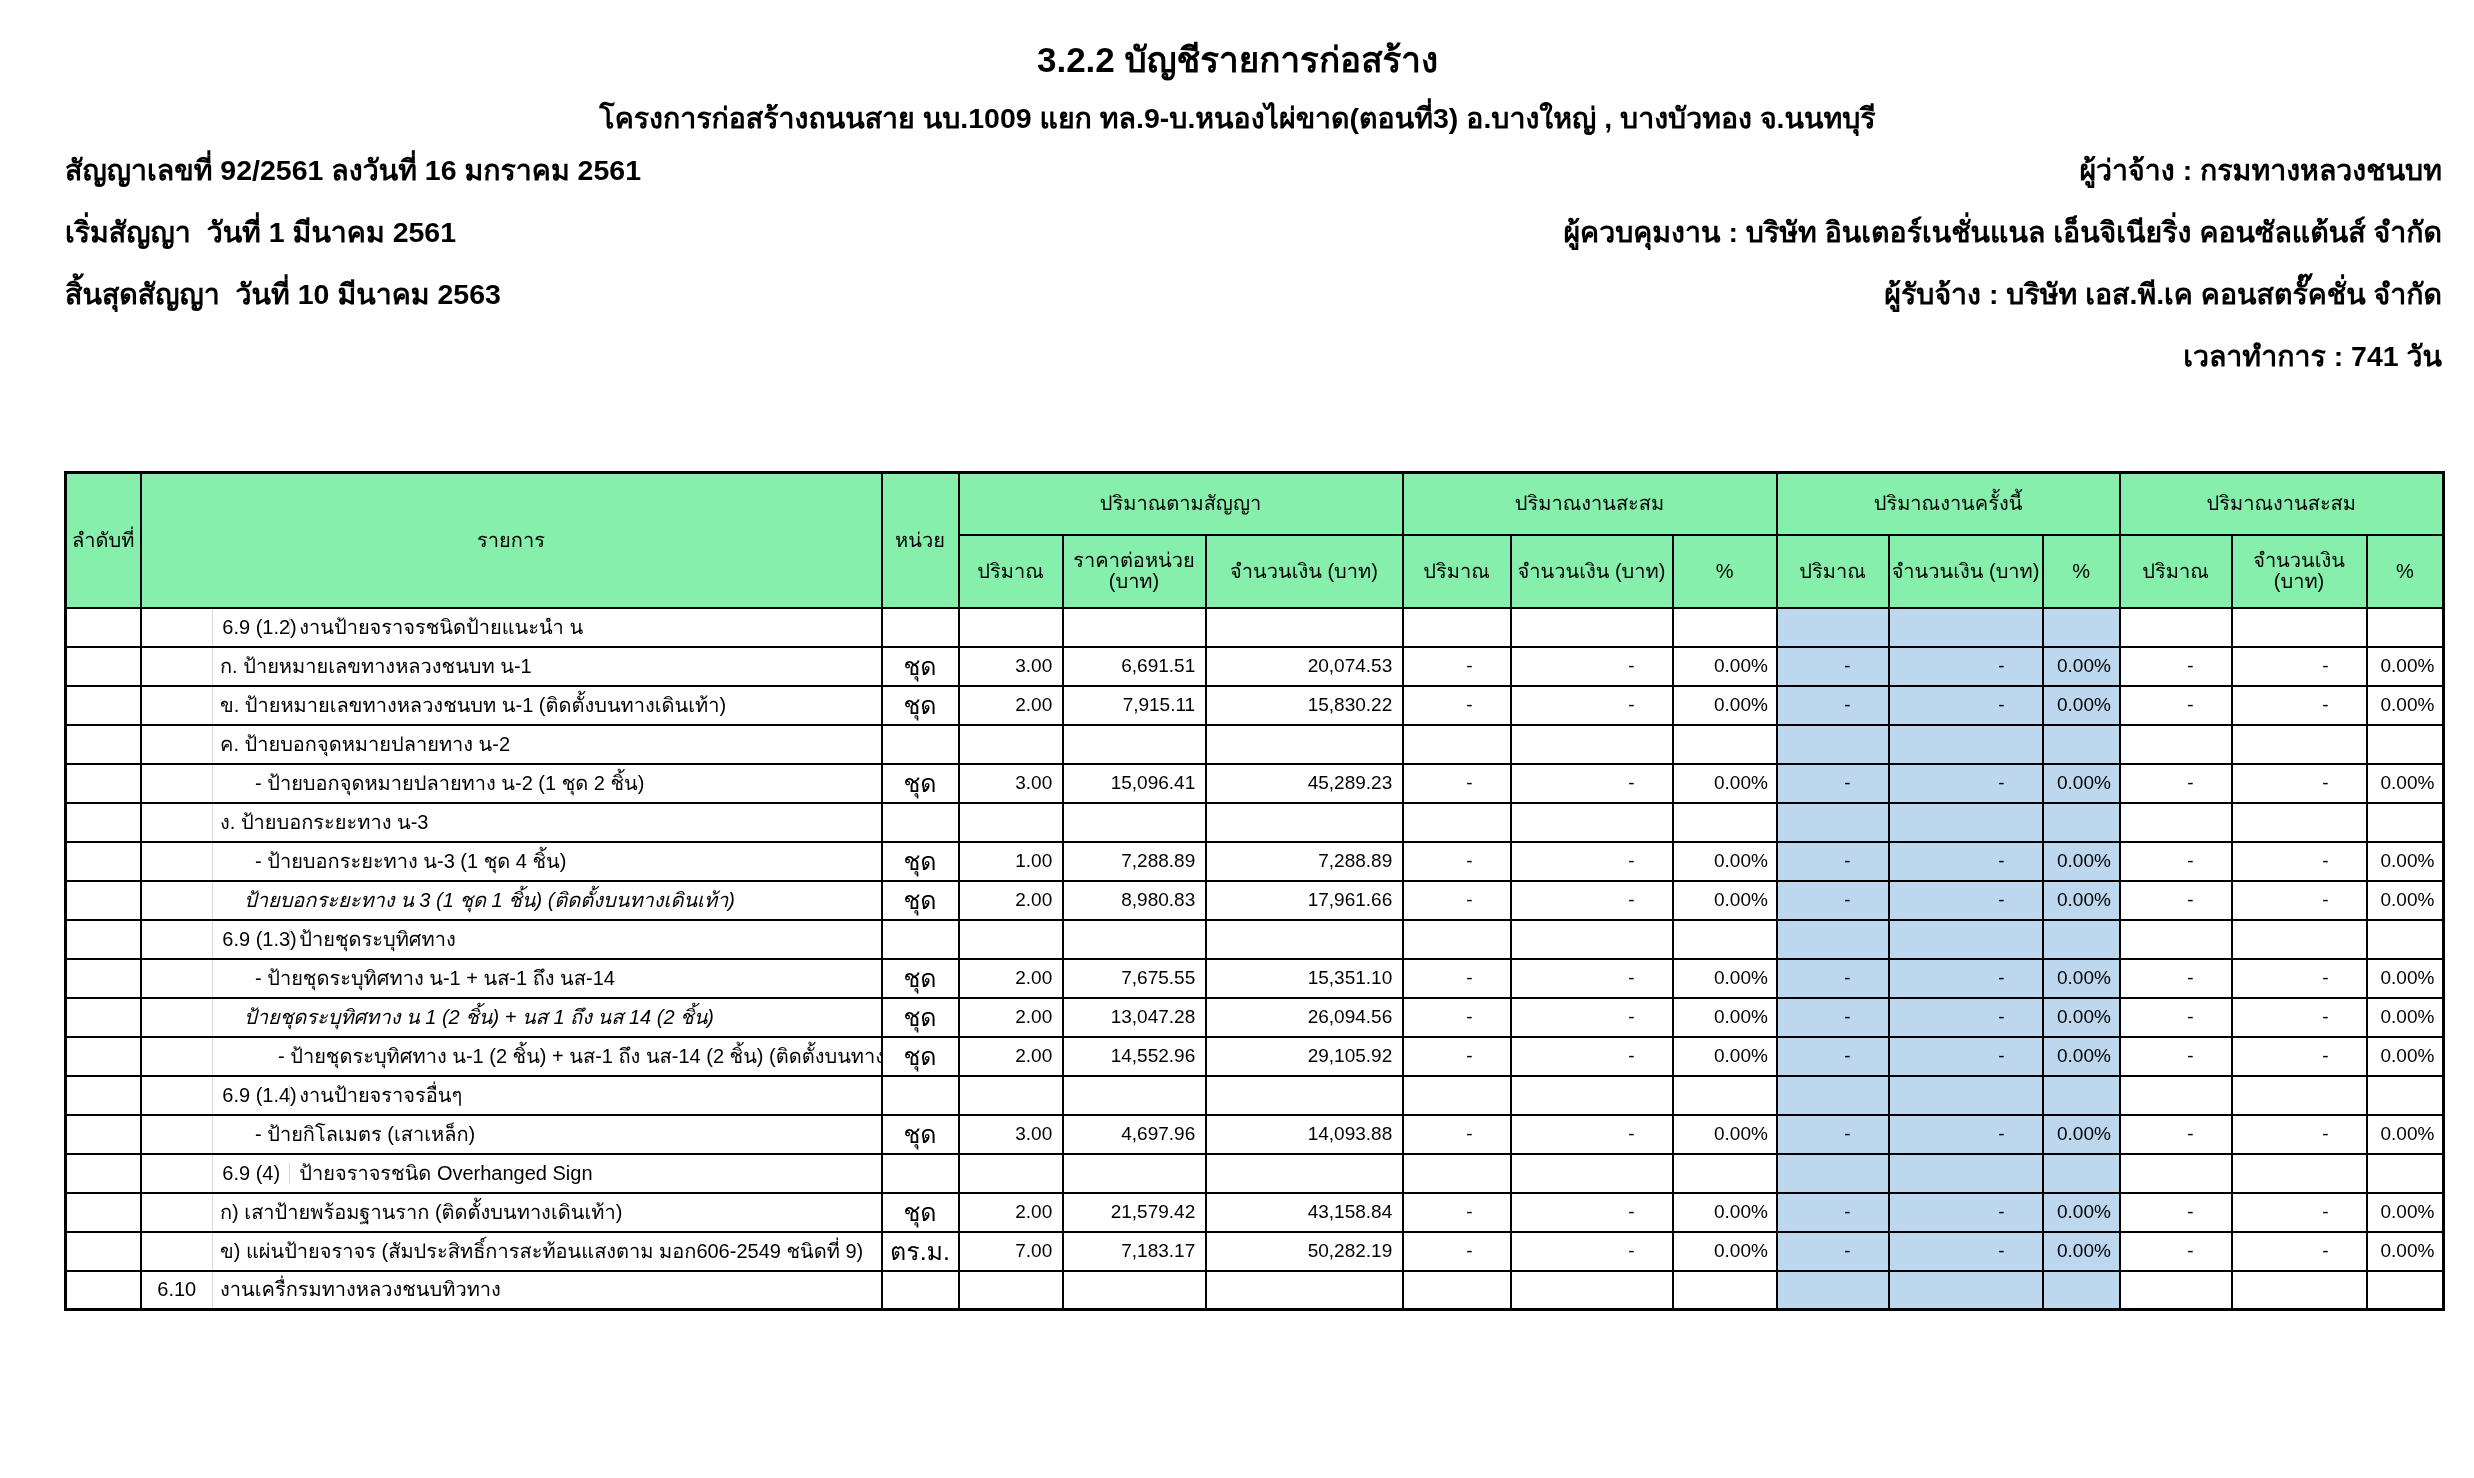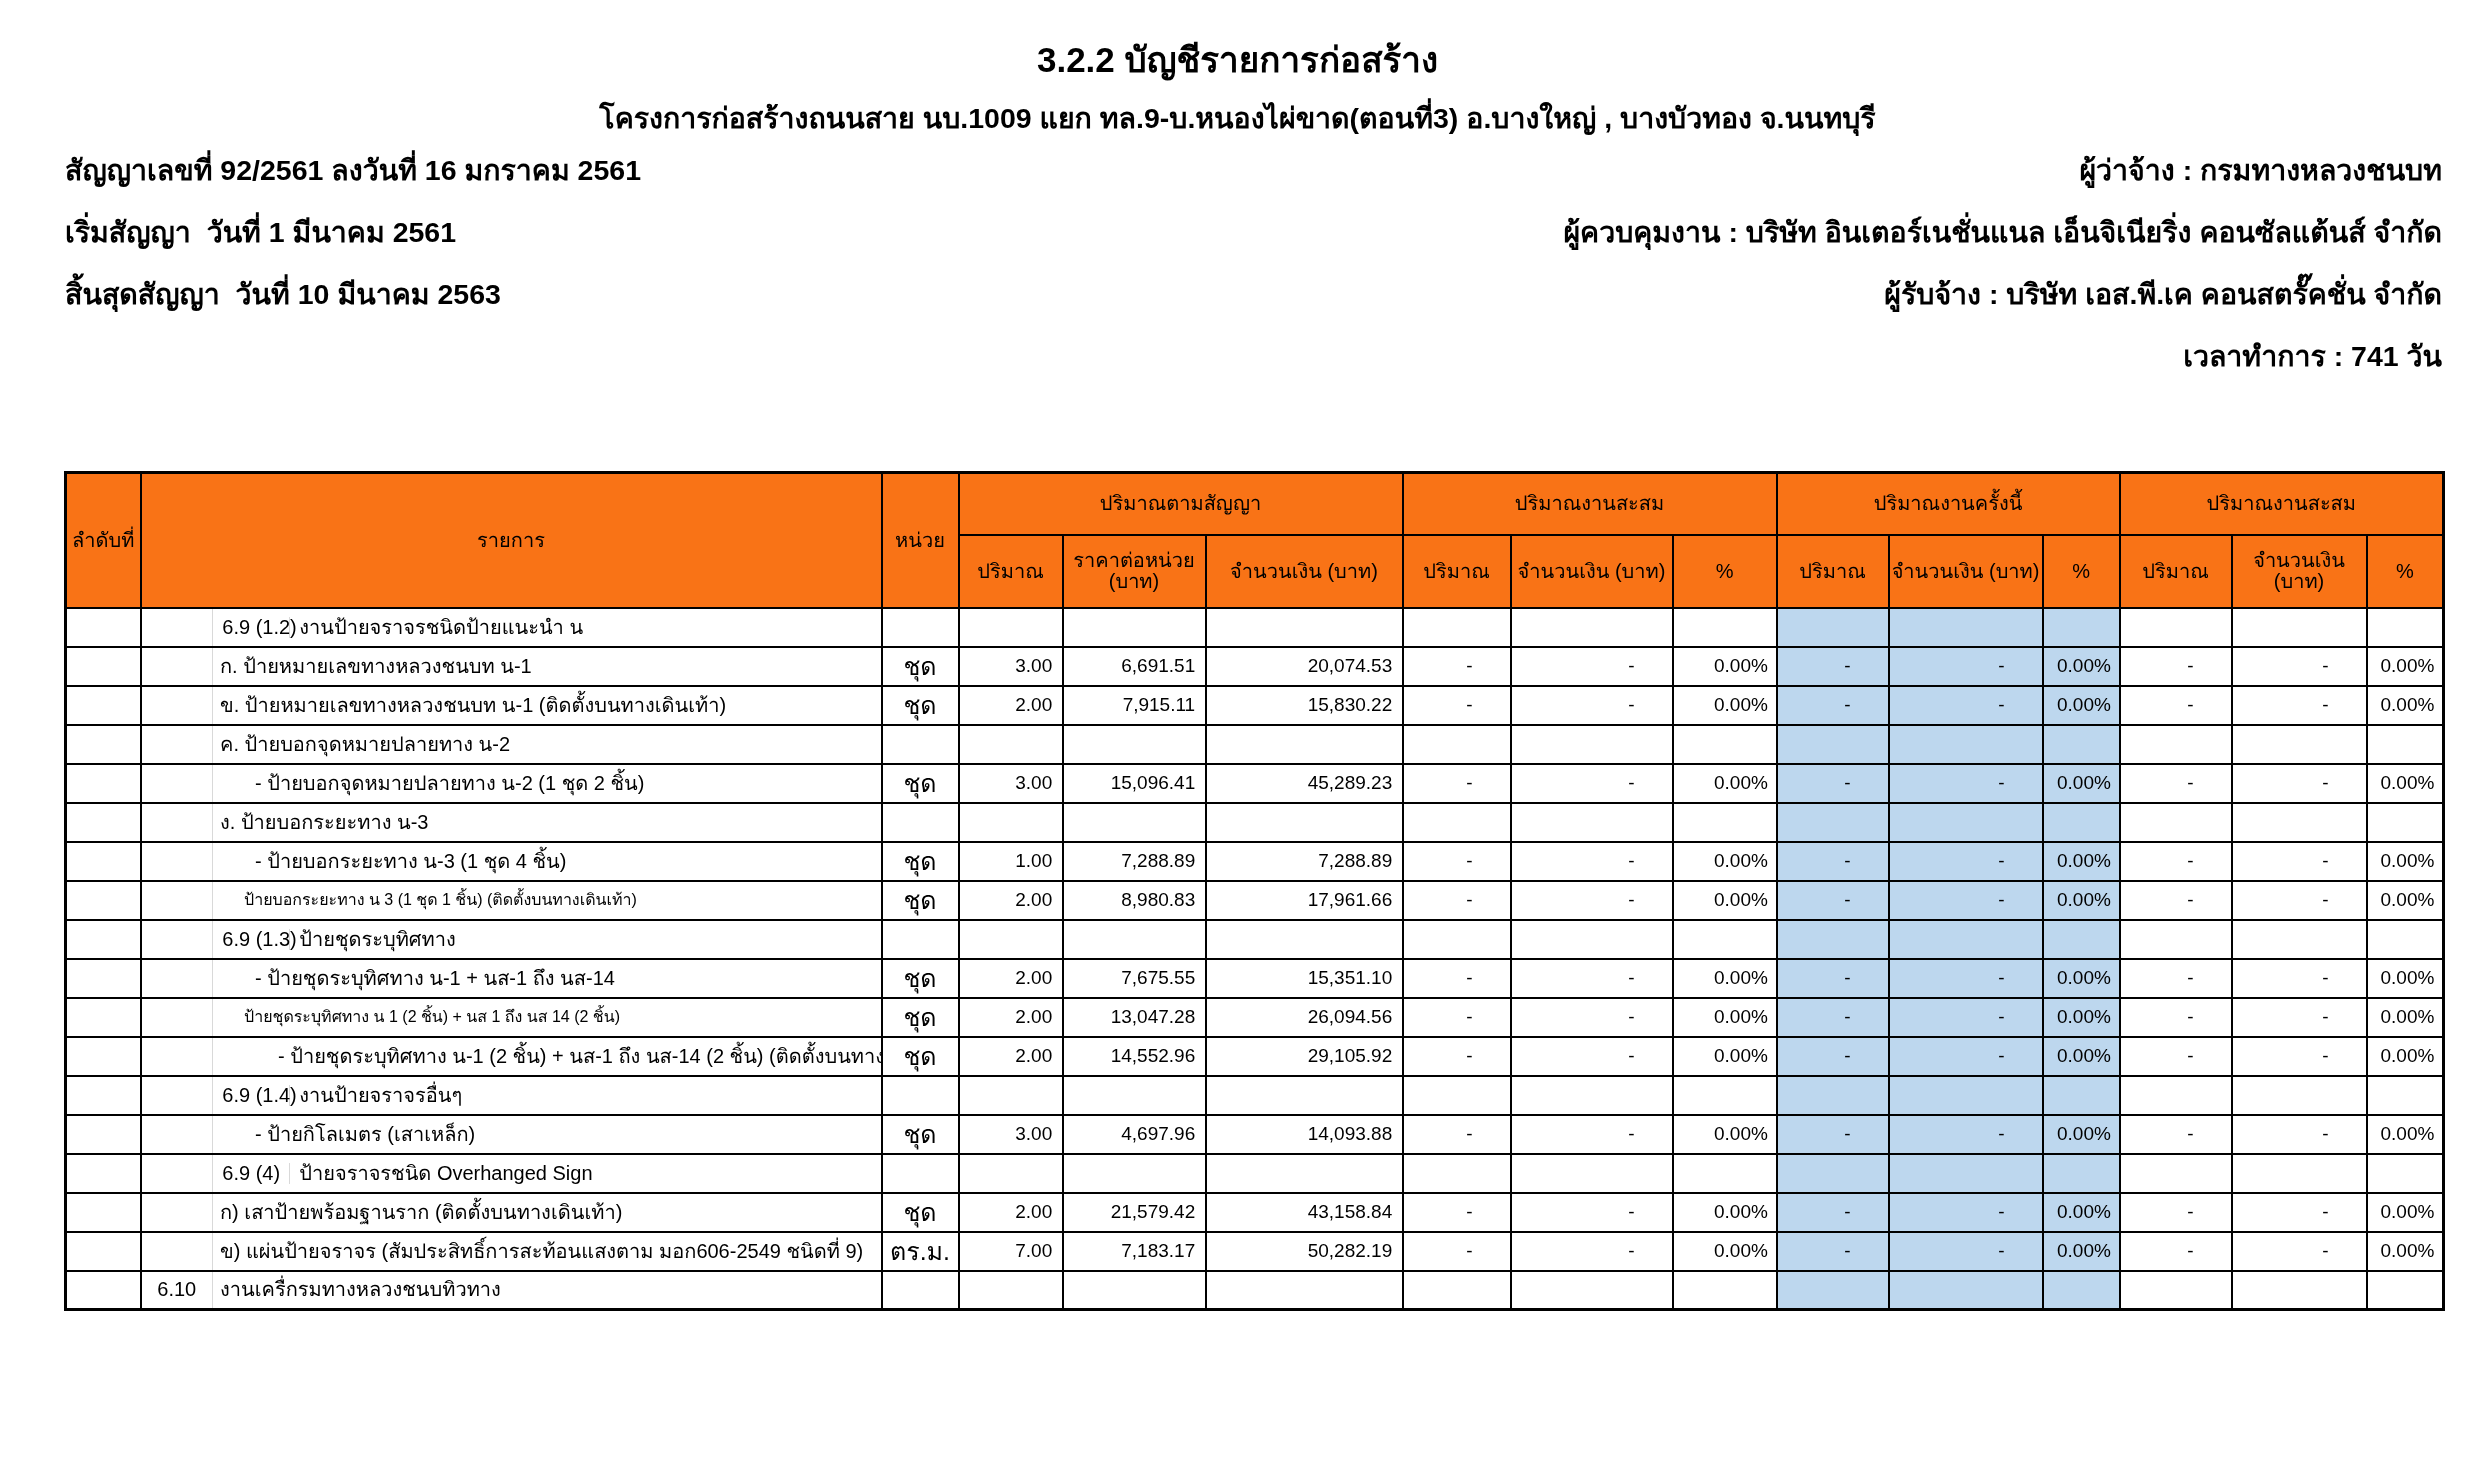--- a/index.html
+++ b/index.html
@@ -7,32 +7,32 @@
   .doc-title{padding-top:31px;text-align:center;font-size:35px;font-weight:bold;line-height:1.2;}
   .doc-sub1{margin-top:20px;text-align:center;font-size:28.5px;font-weight:bold;line-height:1.2;}
   .doc-sub2{margin-top:18.5px;text-align:center;font-size:28.5px;font-weight:bold;line-height:1.2;}
   .info{margin:12.3px 33px 0 65px;}
   .info-row{display:flex;justify-content:flex-end;align-items:baseline;height:62px;font-size:28.5px;font-weight:bold;}
   .info-left-cell{white-space:pre;}
   .info-right-cell{white-space:pre;text-align:right;flex:1;}
   .tbl-wrap{position:absolute;left:64px;top:463px;}
   table{border-collapse:collapse;table-layout:fixed;width:2378px;border:3.1px solid #000;}
   th,td{border:2.3px solid #000;padding:0;overflow:hidden;white-space:nowrap;vertical-align:middle;line-height:1.05;}
-  thead th{background:#f97316;font-weight:normal;font-size:20px;text-align:center;white-space:pre-line;}
+  thead th{background:#86efac;font-weight:normal;font-size:20px;text-align:center;white-space:pre-line;}
   thead tr.h1{height:62px;}
   thead tr.h2{height:73px;}
   tbody tr{height:39px;}
   td{font-size:20px;}
   td.c1{}
   td.c2{border-right:1.5px solid #D9D9D9;text-align:center;font-size:20px;}
   td.c3{border-left:1.5px solid #D9D9D9;}
   .itemflex{display:flex;align-items:stretch;height:100%;}
   .codecell{flex:0 0 77px;width:77px;border-right:1.5px solid #D9D9D9;display:flex;align-items:center;padding-left:9.3px;box-sizing:border-box;}
   .itemtext{display:flex;align-items:center;}
-  tr.smallrow .itemtext{font-size:16px;}
+  tr.smallrow .itemtext{font-size:20px;font-style:italic;}
   td.unit{text-align:center;font-size:25px;}
   td.num{text-align:right;padding-right:9.3px;font-size:19px;}
   td.dash{text-align:right;padding-right:37px;font-size:19px;}
   td.pct{text-align:right;padding-right:7.7px;font-size:19px;}
   td.blue{background:#BDD7EE;}
 </style>
 </head>
 <body>
 
 <div class="page">

